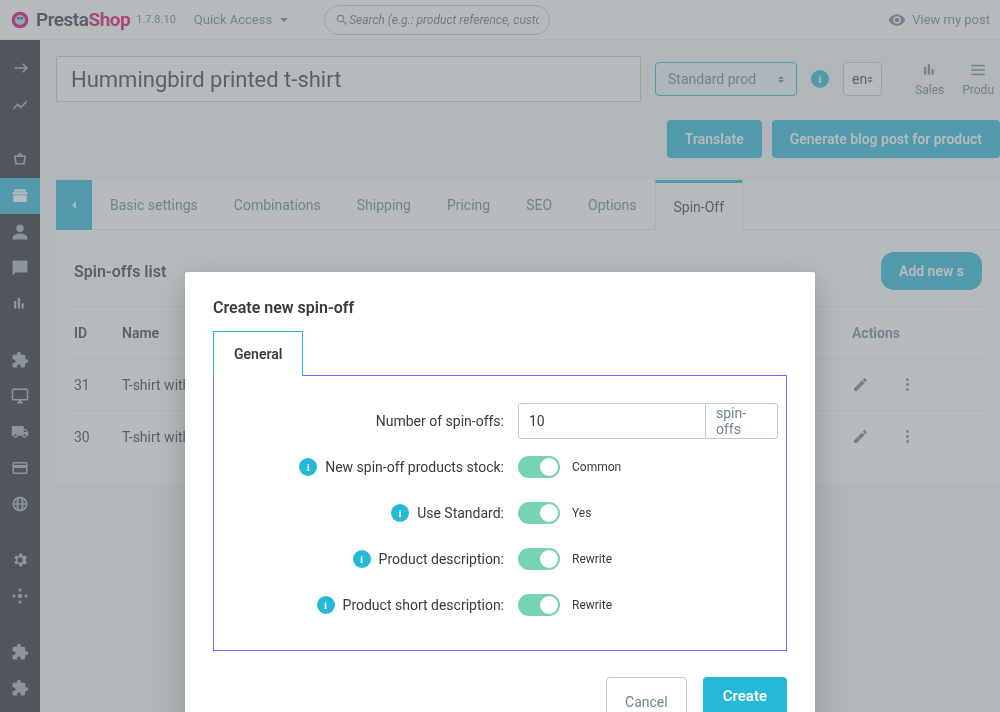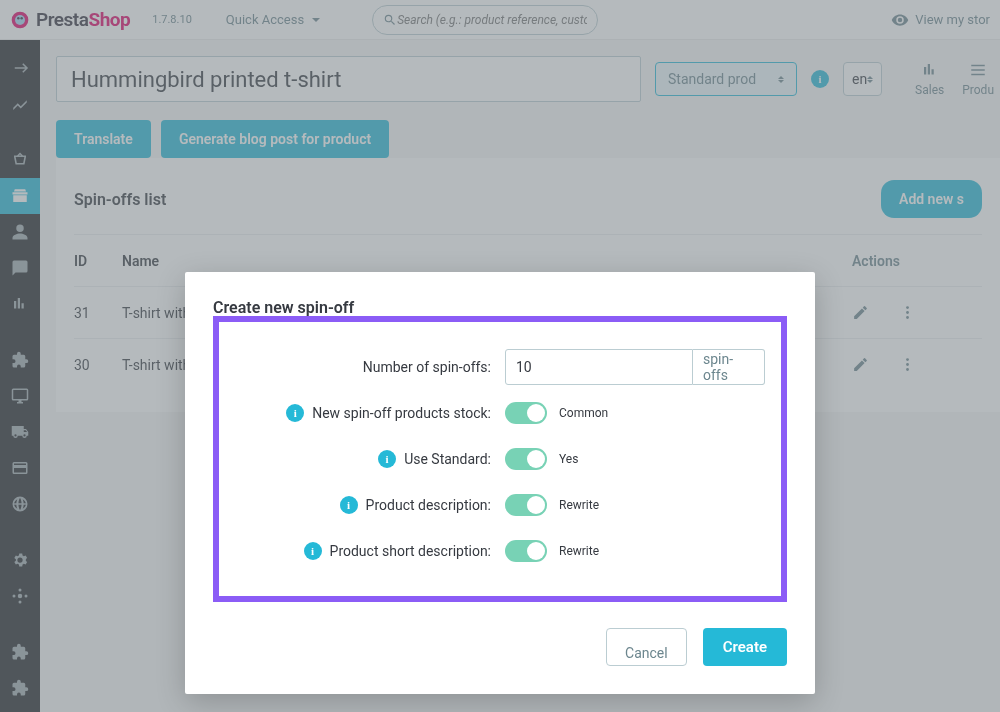--- a/index.html
+++ b/index.html
@@ -1,19 +1,19 @@
 <!DOCTYPE html>
 <html><head>
 <meta charset="utf-8">
 <style>
 * { box-sizing: border-box; margin: 0; padding: 0; font-family: -apple-system, BlinkMacSystemFont, "Segoe UI", Roboto, "Helvetica Neue", Arial, sans-serif; }
 body { width: 1000px; height: 712px; overflow: hidden; background: #f7f7f7; position: relative; }
 
 
-.topbar { height: 40px; display: flex; align-items: center; padding: 0 10px; background: #fff; border-bottom: 1px solid #eaeaea; gap: 16px; }
+.topbar { height: 40px; display: flex; align-items: center; padding: 0 10px; background: #fff; border-bottom: 1px solid #eaeaea; }
 .logo { display:flex; align-items:center; gap:2px; }
 .logo .p { font-size:19px; font-weight:600; color:#34313f; letter-spacing:-.5px; }
 .logo .p .shop { color:#df0067; font-weight:700; }
 .logo-icon { width:20px; height:20px; margin-right:4px; }
 .ver { color:#6c868e; font-size:11px; margin-left:6px; }
 .quick { color:#6c868e; font-size:13px; margin-left:18px; display:flex; align-items:center; gap:4px; cursor:pointer; }
 .search { margin-left:36px; display:flex; align-items:center; border:1px solid #bbcdd2; border-radius:16px; height:30px; width:226px; padding:0 10px; }
 .search input { border:0; outline:0; font-size:12px; font-style:italic; color:#6c868e; flex:1; background:transparent; }
 .viewstore { margin-left:auto; color:#6c868e; font-size:13px; display:flex; align-items:center; gap:6px; cursor:pointer; }
 
@@ -28,21 +28,21 @@
 .main { position:absolute; left:40px; right:0; top:40px; bottom:0; padding:16px 0 0 16px; }
 .prod-head { display:flex; align-items:center; gap:14px; }
 .prod-name { width:585px; height:46px; border:1px solid #bbcdd2; border-radius:2px; font-size:22px; color:#363a41; padding:0 14px; background:#fff; }
 .std-prod { display:flex; align-items:center; gap:22px; height:34px; border:1px solid #25b9d7; border-radius:4px; background:#eaf7fb; color:#6c868e; padding:0 12px; font-size:14px; }
 .info-dot { width:18px;height:18px; border-radius:50%; background:#25b9d7; color:#fff; font-size:11px; font-weight:700; display:flex;align-items:center;justify-content:center; font-family:Georgia,serif; }
 .lang { height:34px; border:1px solid #bbcdd2; border-radius:4px; padding:0 8px; display:flex;align-items:center; color:#363a41; background:#fff; font-size:14px; }
 .rstats { margin-left:auto; display:flex; gap:18px; padding-right:6px; }
 .rstats .col { display:flex; flex-direction:column; align-items:center; gap:4px; color:#6c868e; font-size:12px; }
 .rstats svg { width:18px;height:18px; fill:#6c868e; }
 
-.btnrow { display:flex; gap:10px; margin-top:18px; }
+.btnrow { display:flex; gap:10px; margin-top:18px;justify-content:flex-end; }
 .tealbtn { background:#25b9d7; color:#fff; border:0; border-radius:4px; padding:0 18px; height:38px; font-weight:600; font-size:14px; cursor:pointer; }
 
 
 .tabbar { display:flex; align-items:center; margin-top:22px; height:50px; background:#fff; border-bottom:1px solid #dfe6e9; }
 .backbox { width:36px; height:50px; background:#25b9d7; color:#fff; display:flex;align-items:center;justify-content:center; cursor:pointer; }
 .tab { padding:0 18px; height:50px; display:flex; align-items:center; color:#6c868e; font-size:14px; cursor:pointer; }
 .tab.active { color:#363a41; border-top:3px solid #25b9d7; border-left:1px solid #dfe6e9; border-right:1px solid #dfe6e9; background:#fff; margin-bottom:-1px; }
 
 .subarea { background:#fff; padding:22px 18px; }
 .listhead { display:flex; align-items:center; }
@@ -56,21 +56,21 @@
 .tbl .c-id { width:48px; }
 .tbl .c-name { flex:1; }
 .tbl .c-act { width:130px; text-align:left; display:flex; gap:30px; color:#6c868e; }
 .tbl .c-act svg { width:17px;height:17px; fill:#6c868e; cursor:pointer; }
 
 
 .overlay { position:absolute; inset:0; background:rgba(120,130,135,.55); display:flex; align-items:flex-start; justify-content:center; padding-top:232px; }
 .modal { width:630px; background:#fff; border-radius:2px; box-shadow:0 8px 30px rgba(0,0,0,.2); padding:26px 28px 28px;margin-top:40px; }
 .modal h2 { font-size:16px; color:#363a41; font-weight:600; }
 .mtab { display:inline-block; margin-top:14px; border:1px solid #25b9d7; border-bottom:0; padding:14px 20px 14px; color:#363a41; font-size:14px; font-weight:600; background:#fff; }
-.mbody { border:6px solid #8b5cf6; padding:22px 16px; margin-top:-1px; }
+.mbody { border:1px solid #8b5cf6; padding:22px 8px; margin-top:-1px; }
 .frow { display:flex; align-items:center; min-height:46px; }
 .flabel { flex:1; text-align:right; padding-right:14px; color:#363a41; font-size:14px; display:flex; justify-content:flex-end; align-items:center; gap:8px; }
 .fval { width:260px; display:flex; align-items:center; gap:12px; }
 .ninput { display:flex; }
 .ninput input { width:188px; height:36px; border:1px solid #bbcdd2; border-radius:3px 0 0 3px; padding:0 10px; font-size:14px; color:#363a41; }
 .ninput .suf { height:36px; border:1px solid #bbcdd2; border-left:0; border-radius:0 3px 3px 0; display:flex; align-items:center; padding:0 10px; color:#6c868e; font-size:14px; }
 .toggle { width:42px; height:22px; border-radius:11px; background:#78d2b5; position:relative; cursor:pointer; }
 .toggle::after { content:""; position:absolute; width:18px;height:18px; border-radius:50%; background:#fff; top:2px; right:2px; }
 .tlabel { color:#363a41; font-size:12px; }
 .mfoot { display:flex; justify-content:flex-end; gap:16px; margin-top:26px; }
@@ -101,21 +101,21 @@
   <div class="search">
     <svg width="14" height="14" viewBox="0 0 24 24" fill="#6c868e">
         <path d="M15.5 14h-.79l-.28-.27A6.471 6.471 0 0016 9.5 6.5 6.5 0 109.5 16c1.61 0 3.09-.59 4.23-1.57l.27.28v.79l5 4.99L20.49 19l-4.99-5zM9.5 14A4.5 4.5 0 1114 9.5 4.5 4.5 0 019.5 14z"></path>
       </svg>
     <input placeholder="Search (e.g.: product reference, custom" style="">
   </div>
   <div class="viewstore">
     <svg width="18" height="18" viewBox="0 0 24 24" fill="#6c868e">
         <path d="M12 4.5C7 4.5 2.73 7.61 1 12c1.73 4.39 6 7.5 11 7.5s9.27-3.11 11-7.5c-1.73-4.39-6-7.5-11-7.5zM12 17a5 5 0 110-10 5 5 0 010 10zm0-8a3 3 0 100 6 3 3 0 000-6z"></path>
       </svg>
-    <span>View my stor</span>
+    <span>View my post</span>
   </div>
 </div>
 
 <div class="sidebar">
   <div class="si">
       <svg viewBox="0 0 24 24">
         <path d="M5 13l4 4L7.6 18.4 1.2 12 7.6 5.6 9 7l-4 4h14v2H5z" transform="scale(-1,1) translate(-24,0)"></path>
         <path d="M13 7l-1.4-1.4L18.2 12l-6.6 6.4L13 17l5-5z"></path>
       </svg>
     </div>
@@ -236,20 +236,34 @@
         <span>Produ</span>
       </div>
     </div>
   </div>
 
   <div class="btnrow">
     <button class="tealbtn">Translate</button>
     <button class="tealbtn">Generate blog post for product</button>
   </div>
 
+  <div class="tabbar">
+    <div class="backbox">
+      <svg width="14" height="14" viewBox="0 0 24 24" fill="#fff">
+          <path d="M15 6l-6 6 6 6V6z"></path>
+        </svg>
+    </div>
+    <div class="tab">Basic settings</div>
+    <div class="tab">Combinations</div>
+    <div class="tab">Shipping</div>
+    <div class="tab">Pricing</div>
+    <div class="tab">SEO</div>
+    <div class="tab">Options</div>
+    <div class="tab active">Spin-Off</div>
+  </div>
 
   <div class="subarea">
     <div class="listhead">
       <h3>Spin-offs list</h3>
       <button class="addbtn">Add new s</button>
     </div>
     <div class="tbl">
       <div class="hrow">
         <div class="c-id">ID</div>
         <div class="c-name">Name</div>
@@ -283,20 +297,21 @@
             </svg>
         </div>
       </div>
     </div>
   </div>
 </div>
 
 <div class="overlay">
   <div class="modal">
     <h2>Create new spin-off</h2>
+    <div class="mtab">General</div>
     <div class="mbody">
       <div class="frow">
         <div class="flabel">
             <span>Number of spin-offs:</span>
           </div>
         <div class="fval">
           <div class="ninput">
             <input value="10" style="">
             <div class="suf">spin-offs</div>
           </div>

